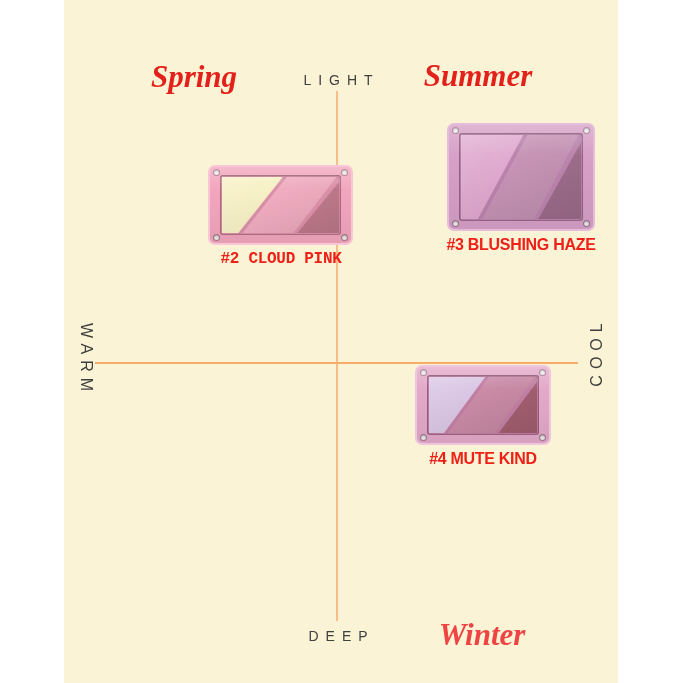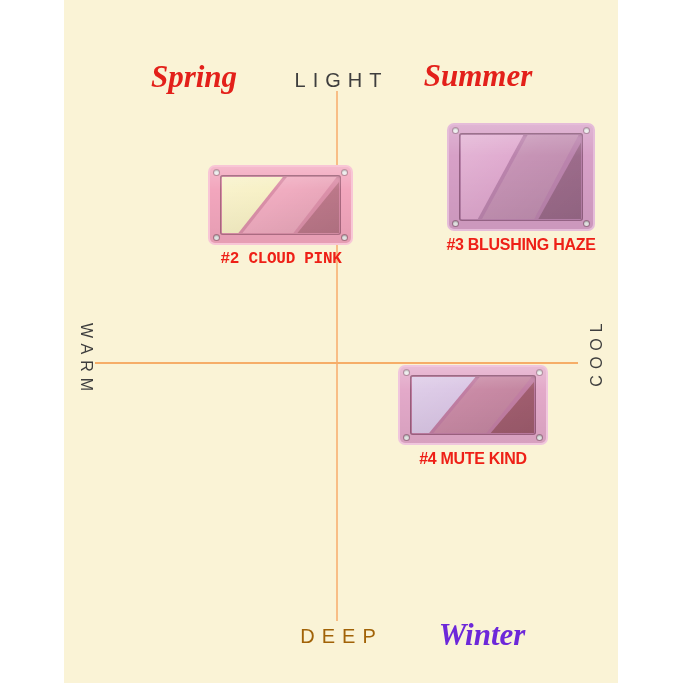--- a/index.html
+++ b/index.html
@@ -11,21 +11,21 @@
   #stage{position:relative;width:683px;height:683px;background:#ffffff;}
   #panel{position:absolute;left:64px;top:0;width:554px;height:683px;background:#faf3d6;}
 
   
   .vline{position:absolute;left:336px;top:91px;width:2px;height:530px;}
   .hline{position:absolute;left:95px;top:362px;width:483px;height:2px;}
 
   
   .axis-caption{
     position:absolute;transform:translate(-50%,-50%);
-    font-size:20px;letter-spacing:7px;color:#3e3e3e;white-space:nowrap;
+    font-size:14px;letter-spacing:7px;color:#3e3e3e;white-space:nowrap;
     text-indent:7px; 
   }
   .axis-caption.vert-left{transform:translate(-50%,-50%) rotate(90deg);}
   .axis-caption.vert-right{transform:translate(-50%,-50%) rotate(-90deg);}
   #cap-light{left:338px;top:80px;}
   #cap-deep{left:338px;top:636px;}
   #cap-warm{left:86px;top:357px;font-size:16px;letter-spacing:6px;text-indent:6px;}
   #cap-cool{left:597px;top:355px;font-size:16px;letter-spacing:6px;text-indent:6px;}
 
   
@@ -65,27 +65,27 @@
 </head>
 <body>
 
 <div id="stage" style="background-color: rgb(255, 255, 255);">
   <div id="panel" style="background-color: rgb(250, 243, 214);"></div>
 
   <div class="vline" style="background-color: rgb(248, 189, 134);"></div>
   <div class="hline" style="background-color: rgb(246, 173, 104);"></div>
 
   <div class="axis-caption" id="cap-light" style="color: rgb(62, 62, 62);">LIGHT</div>
-  <div class="axis-caption" id="cap-deep" style="color: #a16207;">DEEP</div>
+  <div class="axis-caption" id="cap-deep" style="color: #404040;">DEEP</div>
   <div class="axis-caption vert-left" id="cap-warm" style="color: rgb(62, 62, 62);">WARM</div>
   <div class="axis-caption vert-right" id="cap-cool" style="color: rgb(62, 62, 62);">COOL</div>
 
   <div class="season" id="q-summer" style="color: rgb(227, 32, 26);">Summer</div>
   <div class="season" id="q-spring" style="color: rgb(227, 32, 26);">Spring</div>
-  <div class="season" id="q-winter" style="color: #6d28d9;">Winter</div>
+  <div class="season" id="q-winter" style="color: #ef4444;">Winter</div>
 
   <div class="palette" style="left:208px;top:165px;width:145px;height:80px;font-family:Liberation Mono, monospace;">
     <div class="edge" style="background-color: rgb(248, 198, 214);"></div>
     <div class="frame" style="background-color: rgb(242, 166, 189);">
       <span class="screw tl"></span>
       <span class="screw tr"></span>
       <span class="screw bl"></span>
       <span class="screw br"></span>
       <div class="recess" style="background-color: rgb(219, 144, 169);">
         <div class="pan pan-a" style="background-color: rgb(247, 240, 196);"></div>
@@ -108,21 +108,21 @@
         <div class="pan pan-a" style="background-color: rgb(223, 168, 206);"></div>
         <div class="pan pan-b" style="background-color: rgb(198, 147, 181);"></div>
         <div class="pan pan-c" style="background-color: rgb(160, 110, 142);"></div>
       </div>
       <div class="gloss"></div>
     </div>
     <div class="plabel" style="color: rgb(238, 32, 23);">#3 BLUSHING HAZE</div>
   </div>
 
 
-  <div class="palette" style="left:398px;top:365px;width:150px;height:80px;">
+  <div class="palette" style="left:415px;top:365px;width:136px;height:80px;">
     <div class="edge" style="background-color: rgb(240, 198, 221);"></div>
     <div class="frame" style="background-color: rgb(227, 169, 201);">
       <span class="screw tl"></span>
       <span class="screw tr"></span>
       <span class="screw bl"></span>
       <span class="screw br"></span>
       <div class="recess" style="background-color: rgb(193, 126, 163);">
         <div class="pan pan-a" style="background-color: rgb(217, 197, 228);"></div>
         <div class="pan pan-b" style="background-color: rgb(201, 138, 165);"></div>
         <div class="pan pan-c" style="background-color: rgb(165, 96, 114);"></div>

